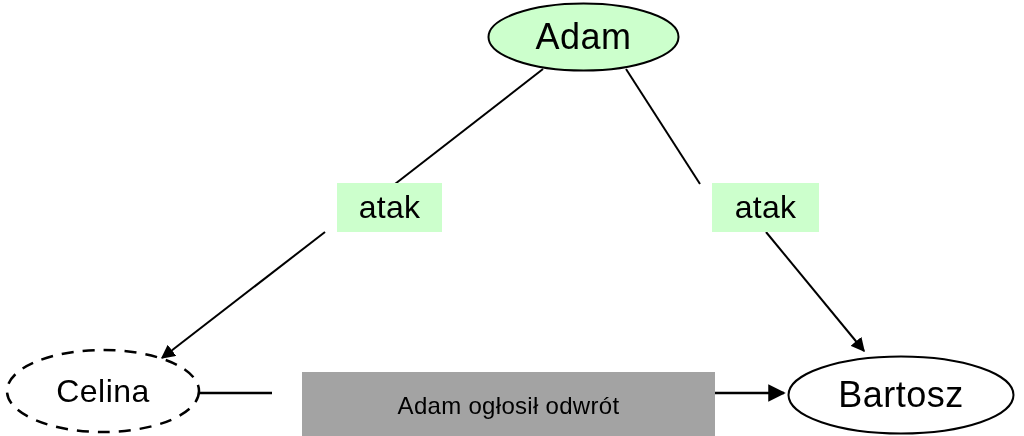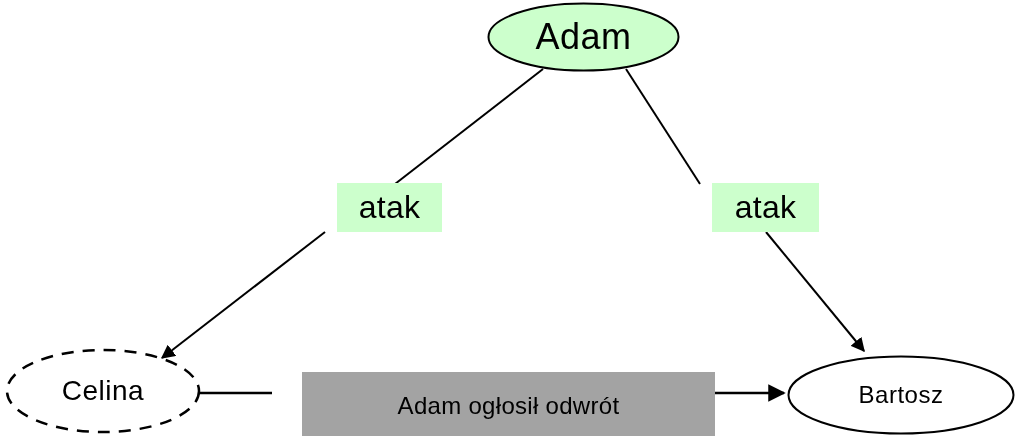--- a/index.html
+++ b/index.html
@@ -88,28 +88,28 @@
     <svg class="ellipse-shape" viewBox="0 0 193 70" preserveAspectRatio="none" xmlns="http://www.w3.org/2000/svg">
       <ellipse cx="96.5" cy="35" rx="95" ry="33.5" fill="#ccffcc" stroke="#000000" stroke-width="2"></ellipse>
     </svg>
     <span class="node-label" style="font-size:36px;">Adam</span>
   </div>
 
   <div class="node" style="left:5px; top:348px; width:196px; height:86px; z-index:2;">
     <svg class="ellipse-shape" viewBox="0 0 196 86" preserveAspectRatio="none" xmlns="http://www.w3.org/2000/svg">
       <ellipse cx="98" cy="43" rx="96" ry="41" fill="#ffffff" stroke="#000000" stroke-width="2.5" stroke-dasharray="12,9"></ellipse>
     </svg>
-    <span class="node-label" style="font-size:28px;text-align:center;">Celina</span>
+    <span class="node-label" style="font-size:32px;text-align:center;">Celina</span>
   </div>
 
   <div class="node" style="left:787px; top:355px; width:228px; height:80px; z-index:2;">
     <svg class="ellipse-shape" viewBox="0 0 228 80" preserveAspectRatio="none" xmlns="http://www.w3.org/2000/svg">
       <ellipse cx="114" cy="40" rx="112.5" ry="38.5" fill="#ffffff" stroke="#000000" stroke-width="2"></ellipse>
     </svg>
-    <span class="node-label" style="font-size:24px;">Bartosz</span>
+    <span class="node-label" style="font-size:36px;">Bartosz</span>
   </div>
 
   <div class="edge-label" style="left:305px; top:183px; width:105px; height:49px;
               background:#ccffcc; font-size:32px;">
     <span>atak</span>
   </div>
 
   <div class="edge-label" style="left:680px; top:183px; width:107px; height:49px;
               background:#ccffcc; font-size:32px;">
     <span>atak</span>

